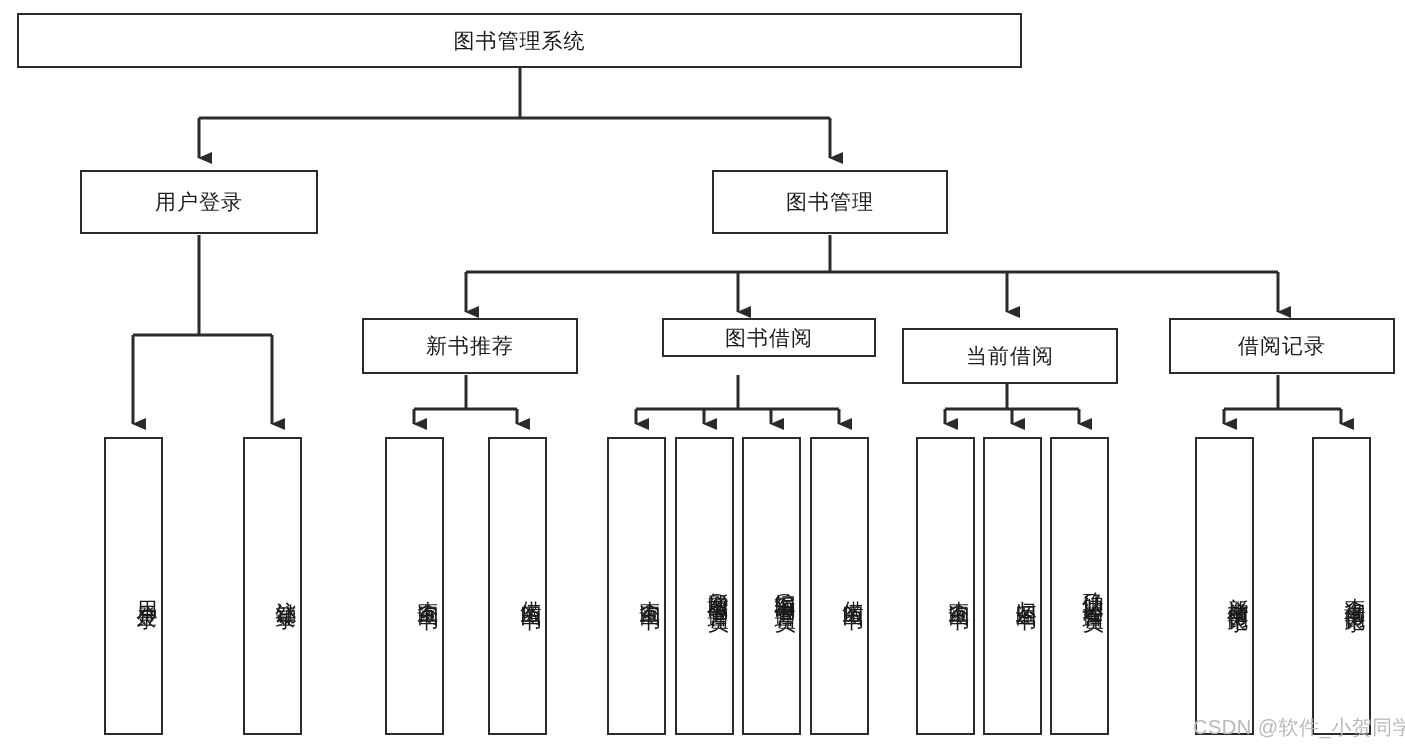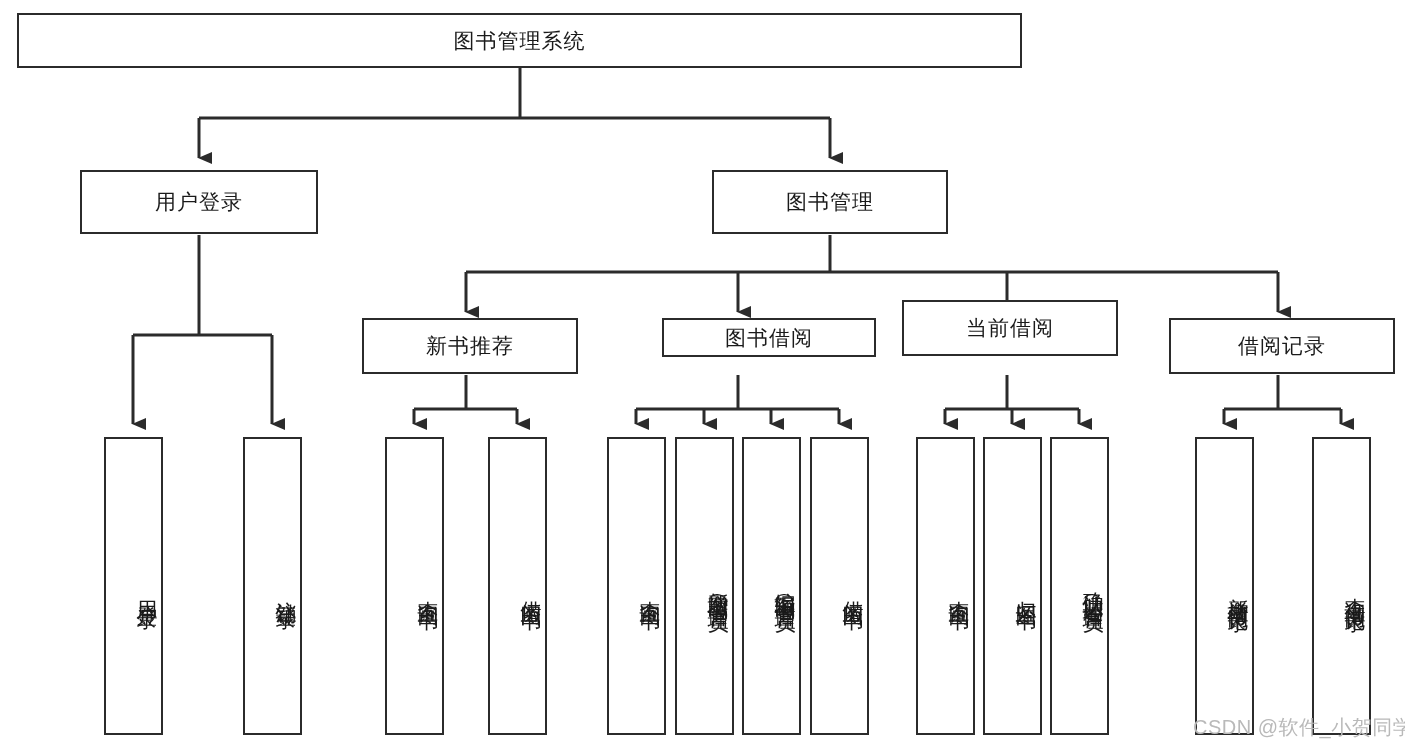--- a/index.html
+++ b/index.html
@@ -131,21 +131,21 @@
   <div class="node horiz" style="left:362px; top:318px; width:216px; height:56px;">
     <span class="node-label">新书推荐</span>
   </div>
 
   <div class="node horiz" style="left:712px; top:170px; width:236px; height:64px;">
     <span class="node-label">图书管理</span>
   </div>
   <div class="node horiz" style="left:633px; top:318px; width:214px; height:39px;margin-left:29px;">
     <span class="node-label">图书借阅</span>
   </div>
-  <div class="node horiz" style="left:902px; top:300px; width:216px; height:56px;">
+  <div class="node horiz" style="left:902px; top:328px; width:216px; height:56px;">
     <span class="node-label">当前借阅</span>
   </div>
   <div class="node horiz" style="left:1169px; top:318px; width:226px; height:56px;">
     <span class="node-label">借阅记录</span>
   </div>
 
   <div class="node vert" style="left:104px; top:437px; width:59px; height:298px;">
     <span class="node-label">用户登录</span>
   </div>
   <div class="node vert" style="left:243px; top:437px; width:59px; height:298px;">

